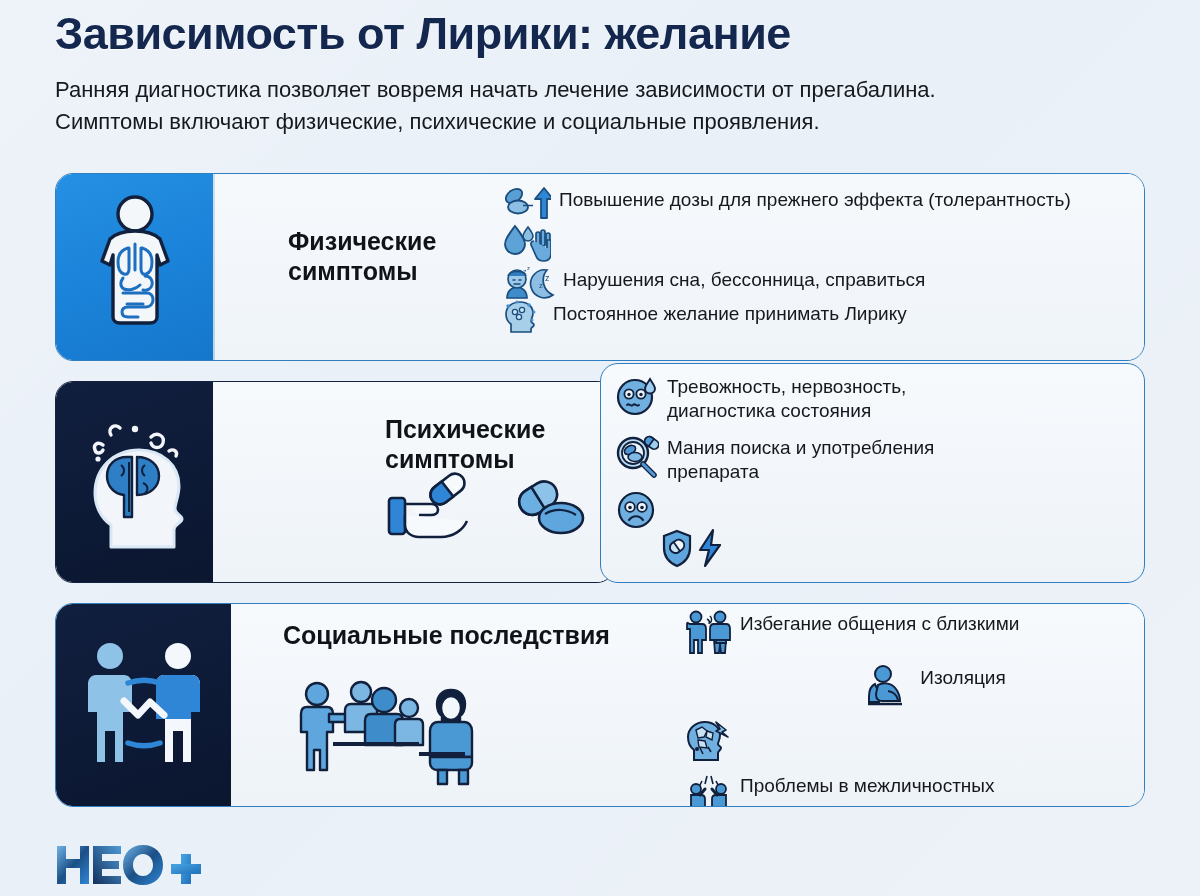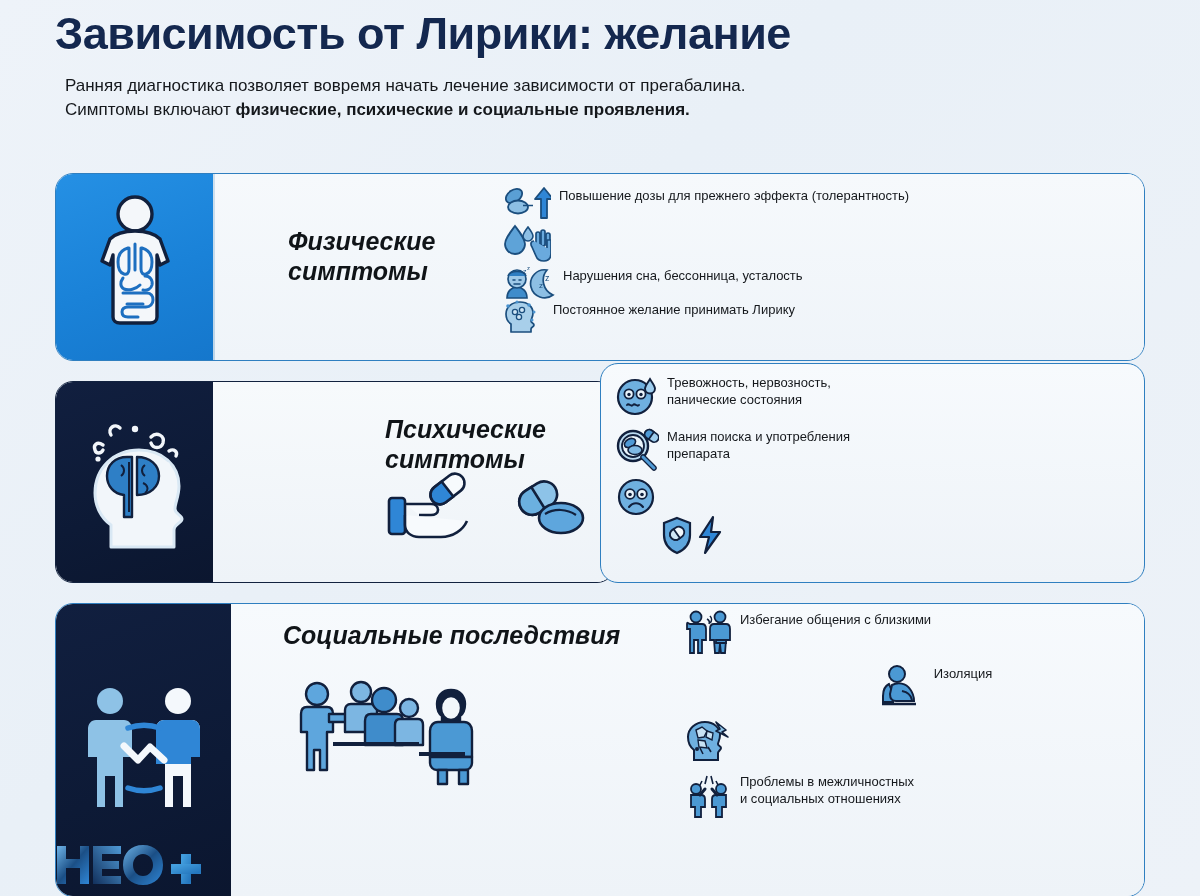--- a/index.html
+++ b/index.html
@@ -11,22 +11,22 @@
   }
   .page{position:relative;width:1200px;height:896px;}
 
   
   .header{position:absolute;left:55px;top:8px;width:1100px;}
   .title{
     font-size:45px;font-weight:bold;color:#14284f;letter-spacing:-0.5px;
     line-height:1.15;margin:0 0 14px 0;white-space:nowrap;
     text-shadow:0 1px 0 rgba(255,255,255,.8);
   }
-  .subtitle{font-size:17px;color:#15181c;line-height:1.45;margin:10px;}
-  .subtitle b{font-weight:bold;}
+  .subtitle{font-size:22px;color:#15181c;line-height:1.45;margin:0;}
+  .subtitle b{font-weight:normal;}
 
   
   .card{
     position:absolute;
     border:1.6px solid #2f7fc0;
     border-radius:18px;
     background:linear-gradient(180deg,#f6f9fc 0%,#eef3f8 100%);
     box-sizing:border-box;
     overflow:hidden;
   }
@@ -36,53 +36,52 @@
     position:relative;
   }
   .icon-panel.blue{background:linear-gradient(160deg,#2590e4 0%,#1a82d8 55%,#1577cc 100%);}
   .icon-panel.navy{background:linear-gradient(160deg,#111f3f 0%,#0d1a36 60%,#0b162f 100%);
     border-radius:16px 0 0 16px;}
   .body-panel{flex:1;display:flex;position:relative;}
 
   .c-title{
     font-size:25px;font-weight:bold;color:#101418;line-height:1.2;
     white-space:pre-line;
-    font-style:italic;
   }
 
   
   #card-physical{left:55px;top:173px;width:1090px;height:188px;}
   #card-physical .icon-panel{border-radius:16px 0 0 16px;}
   #card-physical .body-panel{background:linear-gradient(180deg,#f6f9fc,#eff4f9);}
   .phys-title{position:absolute;left:75px;top:52px;width:210px;}
   .phys-list{position:absolute;left:290px;top:12px;width:700px;}
 
   
   .sym-list{list-style:none;margin:0;padding:0;}
   .sym-item{display:flex;align-items:flex-start;gap:8px;margin-bottom:4px;}
-  .sym-text{font-size:13px;color:#15181c;line-height:1.28;white-space:pre-line;padding-top:2px;}
+  .sym-text{font-size:19px;color:#15181c;line-height:1.28;white-space:pre-line;padding-top:2px;}
   .ico{flex:0 0 auto;display:block;}
 
   
   #card-psych{left:55px;top:381px;width:560px;height:202px;
     border-color:#12223f;background:#f4f8fc;}
   #card-psych .body-panel{background:linear-gradient(180deg,#f7fafc,#eef3f8);
     border-radius:0 16px 16px 0;}
   .psy-title{position:absolute;left:172px;top:32px;}
   .psy-pills{position:absolute;left:172px;top:88px;}
 
   #panel-psych{
     position:absolute;left:600px;top:363px;width:545px;height:220px;
     border:1.6px solid #2f7fc0;border-radius:18px;
     background:linear-gradient(180deg,#f7fafd 0%,#eef3f8 100%);
     box-sizing:border-box;padding:9px 14px 0 14px;
   }
 
   
-  #card-social{left:55px;top:603px;width:1090px;height:294px;border-color:#2f7fc0;}
+  #card-social{left:55px;top:603px;width:1090px;height:204px;border-color:#2f7fc0;}
   #card-social .icon-panel{flex:0 0 175px;}
   #card-social .body-panel{background:linear-gradient(180deg,#f7fafd,#eef3f8);}
   .soc-title{position:absolute;left:52px;top:16px;}
   .soc-group{position:absolute;left:60px;top:62px;}
   .soc-list{position:absolute;left:455px;top:6px;width:500px;}
 
   
   .logo{position:absolute;left:55px;top:842px;display:flex;align-items:center;}
 
   .divider-line{position:absolute;left:157px;top:0;bottom:0;width:2px;
@@ -156,21 +155,21 @@
               <path d="M4 32c0-7 5-11 10-11s10 4 10 11z" fill="#3f8ccb" stroke="#1b4e7e" stroke-width="1.7"></path>
               <circle cx="14" cy="13" r="9" fill="#9fc9e8" stroke="#1b4e7e" stroke-width="1.7"></circle>
               <path d="M5 10c2-6 16-6 18 0" fill="#2f7ec2" stroke="#1b4e7e" stroke-width="1.6"></path>
               <path d="M10 14h2M16 14h2M11 18h6" stroke="#1b4e7e" stroke-width="1.5" fill="none" stroke-linecap="round"></path>
               <text x="20" y="8" font-size="7" fill="#1b4e7e" font-family="Liberation Sans,sans-serif">z</text>
               <text x="24" y="4" font-size="6" fill="#1b4e7e" font-family="Liberation Sans,sans-serif">z</text>
               <path d="M44 4a14 14 0 1 0 6 25 16 16 0 0 1-6-25z" fill="#8dbfe4" stroke="#1b4e7e" stroke-width="1.7"></path>
               <text x="36" y="22" font-size="8" fill="#1b4e7e" font-family="Liberation Sans,sans-serif">z</text>
               <text x="42" y="15" font-size="9" fill="#1b4e7e" font-family="Liberation Sans,sans-serif">z</text>
             </svg>
-            <span class="sym-text">Нарушения сна, бессонница, усталость</span>
+            <span class="sym-text">Нарушения сна, бессонница, справиться</span>
           </li>
 
           <li class="sym-item" style="margin-bottom:0;">
             <svg class="ico" width="42" height="34" viewBox="0 0 42 34">
               <path d="M8 32V24c-3-2-5-6-5-10C3 7 9 2 17 2c8 0 13 5 13 11 0 4-2 6-2 8 0 2 3 2 3 4s-3 2-3 4v3z" fill="#a8cfea" stroke="#1b4e7e" stroke-width="1.7" stroke-linejoin="round"></path>
               <g fill="#cfe5f5" stroke="#1b4e7e" stroke-width="1.3">
                 <circle cx="12" cy="12" r="2.6"></circle>
                   <circle cx="19" cy="10" r="2.6"></circle>
                   <circle cx="16" cy="17" r="2.6"></circle>
               </g>
@@ -248,21 +247,21 @@
         <svg class="ico" width="44" height="44" viewBox="0 0 44 44">
           <circle cx="20" cy="24" r="17" fill="#6fb0e0" stroke="#11203d" stroke-width="2.2"></circle>
           <circle cx="14" cy="21" r="4.6" fill="#eaf4fb" stroke="#11203d" stroke-width="1.8"></circle>
           <circle cx="26" cy="21" r="4.6" fill="#eaf4fb" stroke="#11203d" stroke-width="1.8"></circle>
           <circle cx="14" cy="21.5" r="1.7" fill="#11203d"></circle>
             <circle cx="26" cy="21.5" r="1.7" fill="#11203d"></circle>
           <path d="M12 32c2-2.5 4 2.5 6 0s4 2.5 6 0" stroke="#11203d" stroke-width="2" fill="none" stroke-linecap="round"></path>
           <path d="M35 6c3 5 5 7 5 9.5a5 5 0 0 1-10 0C30 13 32 11 35 6z" fill="#9ecdee" stroke="#11203d" stroke-width="1.9"></path>
         </svg>
         <span class="sym-text">Тревожность, нервозность,
-панические состояния</span>
+диагностика состояния</span>
       </li>
       <li class="sym-item" style="margin-bottom:4px;">
         <svg class="ico" width="44" height="44" viewBox="0 0 44 44">
           <circle cx="18" cy="19" r="15" fill="#bcdcf2" stroke="#11203d" stroke-width="2.4"></circle>
           <circle cx="18" cy="19" r="11" fill="#eaf4fb" stroke="#11203d" stroke-width="1.8"></circle>
           <g stroke="#11203d" stroke-width="1.6">
             <ellipse cx="15" cy="16" rx="6" ry="4" fill="#4f9ad6" transform="rotate(-30 15 16)"></ellipse>
             <ellipse cx="20" cy="23" rx="7" ry="4.5" fill="#7fb9e4"></ellipse>
           </g>
           <path d="M28 30l11 11" stroke="#11203d" stroke-width="5.5" stroke-linecap="round"></path>

